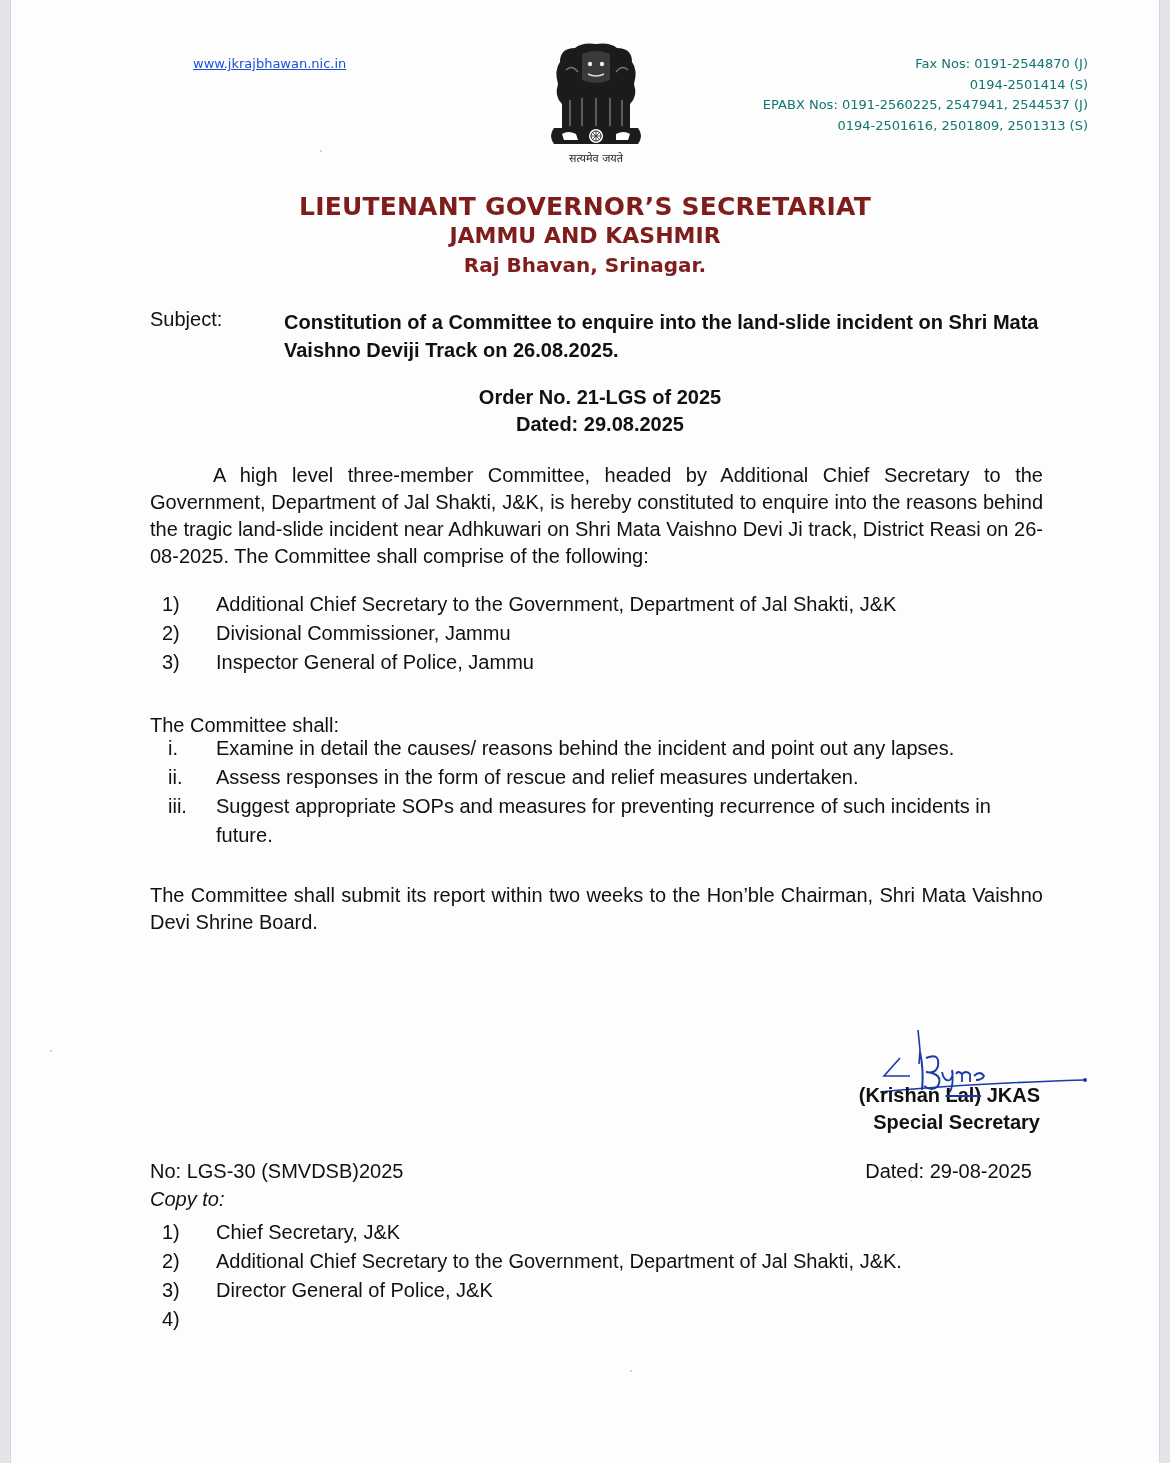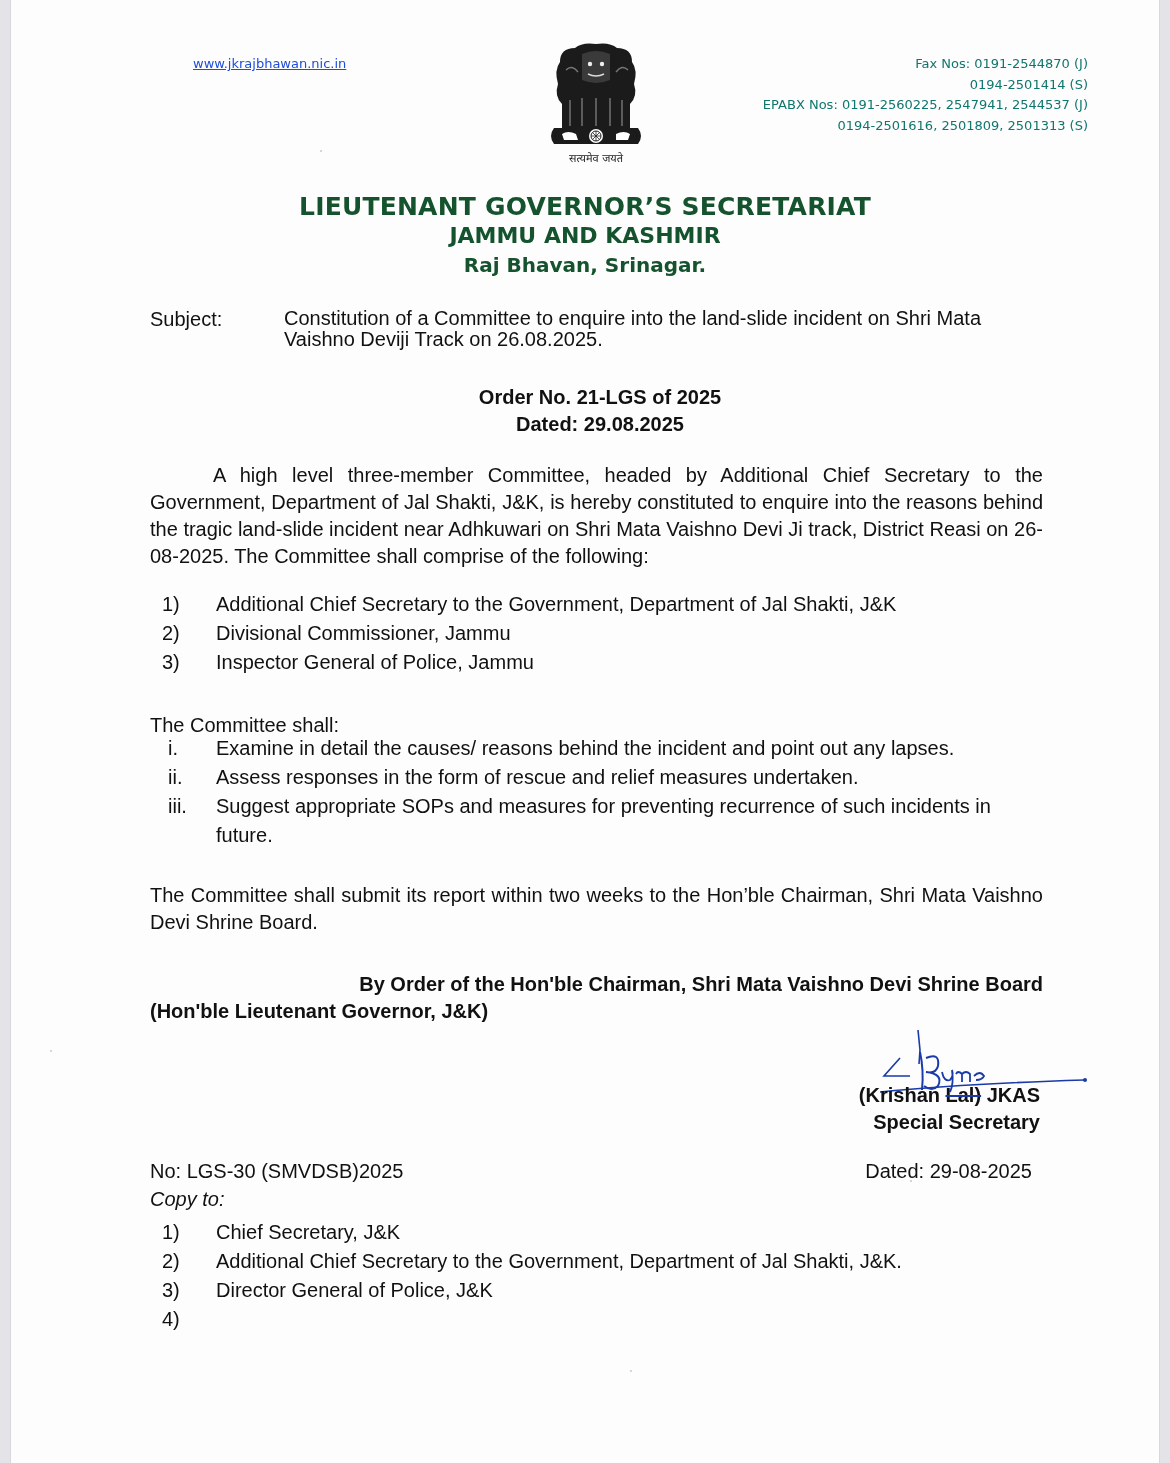--- a/index.html
+++ b/index.html
@@ -22,28 +22,28 @@
     }
     .contact {
       right: 72px; top: 54px; text-align: right;
       font-family: "DejaVu Sans", sans-serif; font-size: 13px; line-height: 20.5px;
       color: #0f766e;
     }
     .contact .line { display: block; white-space: pre; }
     .emblem { left: 520px; top: 40px; width: 132px; height: 126px; }
     .header-block {
       left: 0; width: 1150px; top: 192px; text-align: center;
-      font-family: "DejaVu Sans", sans-serif; font-weight: bold; color: #14532d;
+      font-family: "DejaVu Sans", sans-serif; font-weight: bold; color: #7f1d1d;
     }
     .header-block .h1 { font-size: 25px; line-height: 30px; letter-spacing: 0.2px; }
     .header-block .h2 { font-size: 22px; line-height: 28px; }
     .header-block .h3 { font-size: 20px; line-height: 30px; }
     .subject-label { left: 140px; top: 308px; font-size: 20px; font-stretch: condensed; }
     .subject-text {
-      left: 274px; top: 308px; width: 760px; font-size: 20px; font-weight: normal; line-height: 21px;
+      left: 274px; top: 308px; width: 760px; font-size: 20px; font-weight: bold; line-height: 28px;
       transform-origin: left top;
     }
     .order-block {
       left: 0; width: 1180px; top: 384px; text-align: center; font-weight: bold; font-size: 20px; line-height: 27px;
     }
     .para {
       font-size: 20px; line-height: 27px; text-align: justify;
     }
     .p1 { left: 140px; top: 462px; width: 893px; text-indent: 63px; }
     .list { font-size: 20px; line-height: 29px; }
@@ -149,24 +149,20 @@
       <span class="txt">Assess responses in the form of rescue and relief measures undertaken.</span>
     </div>
     <div class="row">
       <span class="num">iii.</span>
       <span class="txt">Suggest appropriate SOPs and measures for preventing recurrence of such incidents in future.</span>
     </div>
   </div>
 
   <div class="abs para p2">The Committee shall submit its report within two weeks to the Hon’ble Chairman, Shri Mata Vaishno Devi Shrine Board.</div>
 
-  <div class="abs by-order">
-    <span class="l1">By Order of the Hon'ble Chairman, Shri Mata Vaishno Devi Shrine Board</span>
-    <span>(Hon'ble Lieutenant Governor, J&amp;K)</span>
-  </div>
 
   <div class="abs signature">
     <svg width="260" height="80" viewBox="0 0 260 80">
       <path d="M78 0 L80 20 L79 34" stroke="#1a3aa8" stroke-width="1.6" fill="none"></path>
       <path d="M60 28 L44 46 L70 46" stroke="#1a3aa8" stroke-width="1.6" fill="none"></path>
       <path d="M80 22 Q84 40 82 60 M86 28 Q100 22 98 36 Q96 44 86 42 Q104 44 98 56 Q92 62 84 56" stroke="#1a3aa8" stroke-width="2" fill="none"></path>
       <path d="M102 42 Q104 52 110 50 Q114 46 112 40 Q114 54 110 62 M116 44 Q118 40 122 44 L122 52 M122 44 Q126 40 130 44 L130 52 M134 46 Q140 40 144 46 Q142 50 136 50" stroke="#1a3aa8" stroke-width="1.8" fill="none"></path>
       <path d="M40 62 Q120 54 244 50" stroke="#1a3aa8" stroke-width="1.6" fill="none"></path>
       <circle cx="245" cy="50" r="2" fill="#1a3aa8"></circle>
     </svg>

